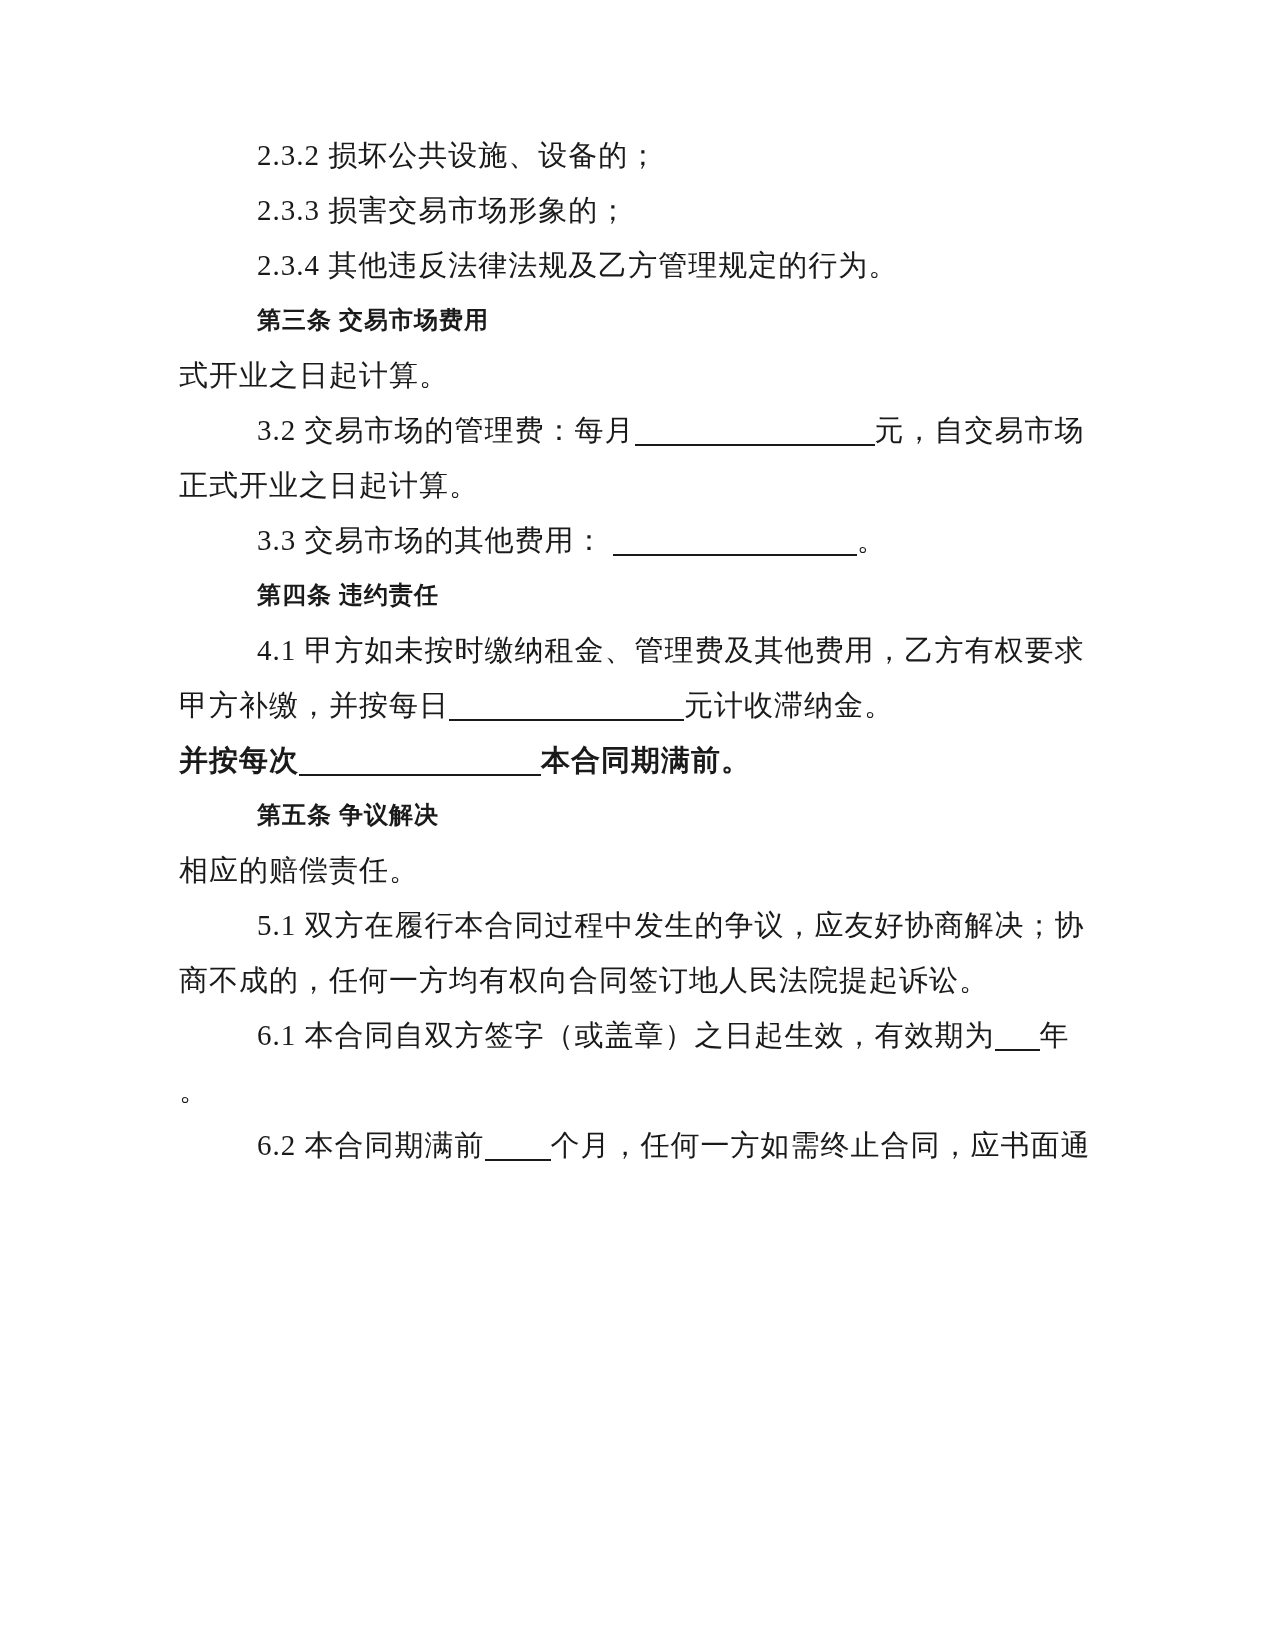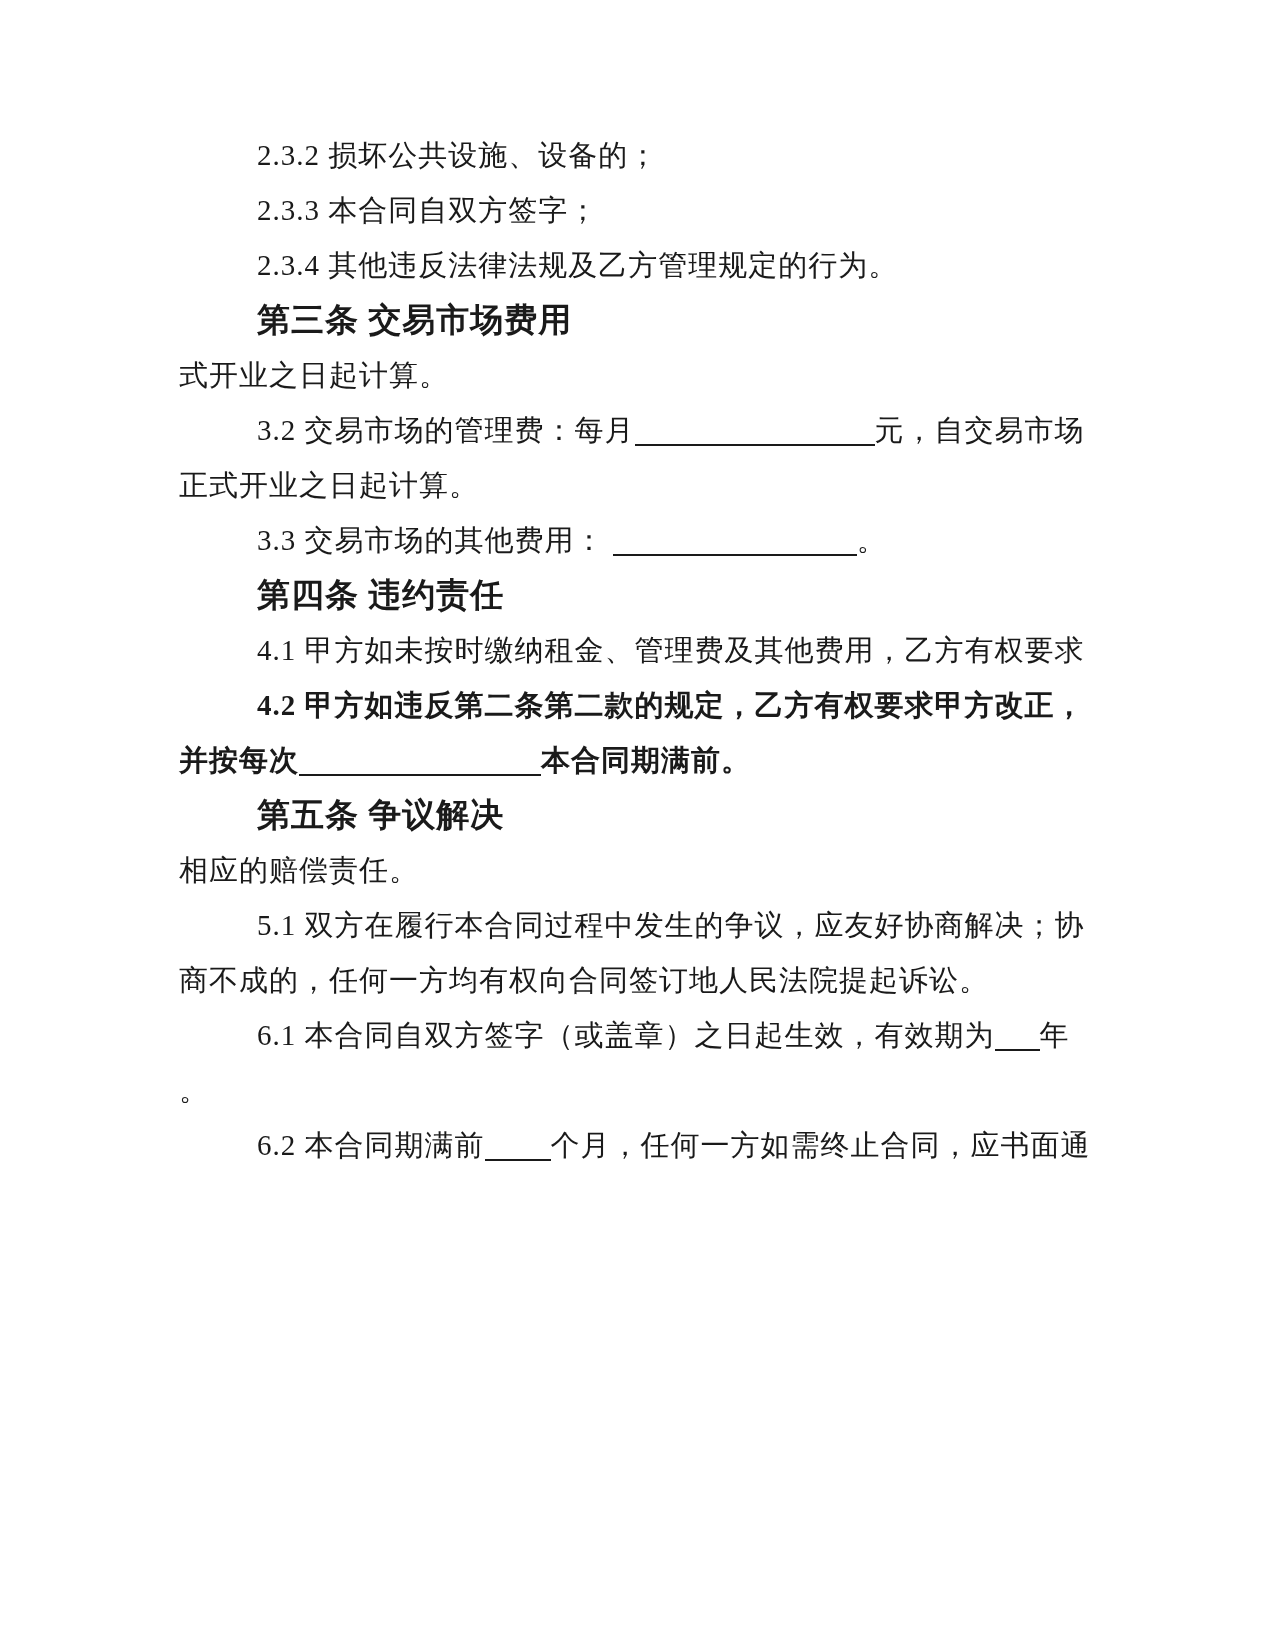--- a/index.html
+++ b/index.html
@@ -32,45 +32,45 @@
     color: #1a1a1a;
   }
   .line.indent {
     padding-left: 78px;
   }
   .line.bold {
     font-weight: bold;
   }
   .line.heading {
     font-weight: bold;
-    font-size: 33px;
+    font-size: 24px;
   }
   .blank {
     display: inline-block;
     height: 4px;
     border-bottom: 2px solid #1a1a1a;
     vertical-align: -6px;
   }
 </style>
 </head>
 <body>
 
 <div class="page">
   <div class="content" id="contract-body">
       <div class="line indent"><span>2.3.2 损坏公共设施、设备的；</span></div>
-      <div class="line indent"><span>2.3.3 本合同自双方签字；</span></div>
+      <div class="line indent"><span>2.3.3 损害交易市场形象的；</span></div>
       <div class="line indent"><span>2.3.4 其他违反法律法规及乙方管理规定的行为。</span></div>
       <div class="line indent bold heading"><span>第三条 交易市场费用</span></div>
       <div class="line"><span>式开业之日起计算。</span></div>
       <div class="line indent"><span>3.2 交易市场的管理费：每月</span><span class="blank" style="width: 240px;"></span><span>元，自交易市场</span></div>
       <div class="line"><span>正式开业之日起计算。</span></div>
       <div class="line indent"><span>3.3 交易市场的其他费用： </span><span class="blank" style="width: 244px;"></span><span>。</span></div>
       <div class="line indent bold heading"><span>第四条 违约责任</span></div>
       <div class="line indent"><span>4.1 甲方如未按时缴纳租金、管理费及其他费用，乙方有权要求</span></div>
-      <div class="line indent bold"><span>4.2 甲方如违反第二条第二款的规定，乙方有权要求甲方改正，</span></div>
+      <div class="line"><span>甲方补缴，并按每日</span><span class="blank" style="width: 235px;"></span><span>元计收滞纳金。</span></div>
       <div class="line bold"><span>并按每次</span><span class="blank" style="width: 242px;"></span><span>本合同期满前。</span></div>
       <div class="line indent bold heading"><span>第五条 争议解决</span></div>
       <div class="line"><span>相应的赔偿责任。</span></div>
       <div class="line indent"><span>5.1 双方在履行本合同过程中发生的争议，应友好协商解决；协</span></div>
       <div class="line"><span>商不成的，任何一方均有权向合同签订地人民法院提起诉讼。</span></div>
       <div class="line indent"><span>6.1 本合同自双方签字（或盖章）之日起生效，有效期为</span><span class="blank" style="width: 45px;"></span><span>年</span></div>
       <div class="line"><span>。</span></div>
       <div class="line indent"><span>6.2 本合同期满前</span><span class="blank" style="width: 66px;"></span><span>个月，任何一方如需终止合同，应书面通</span></div>
     </div>
 </div>

